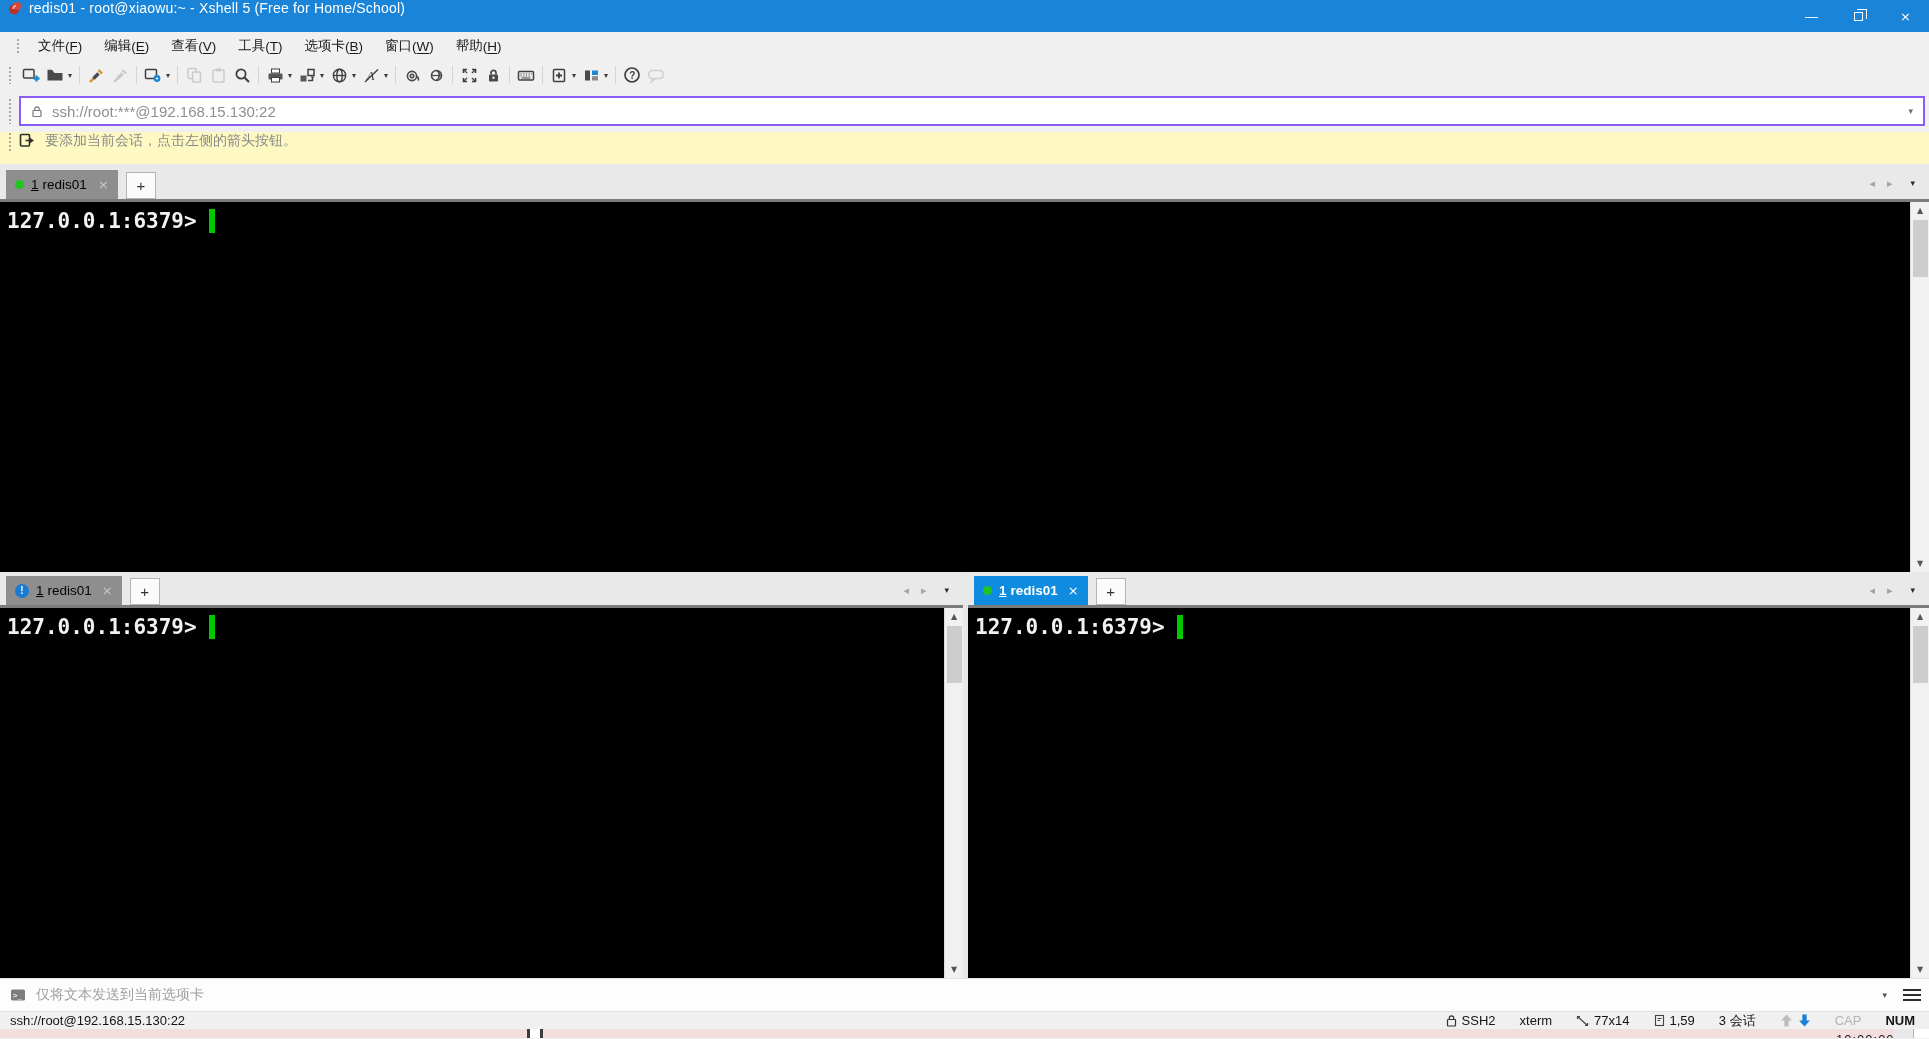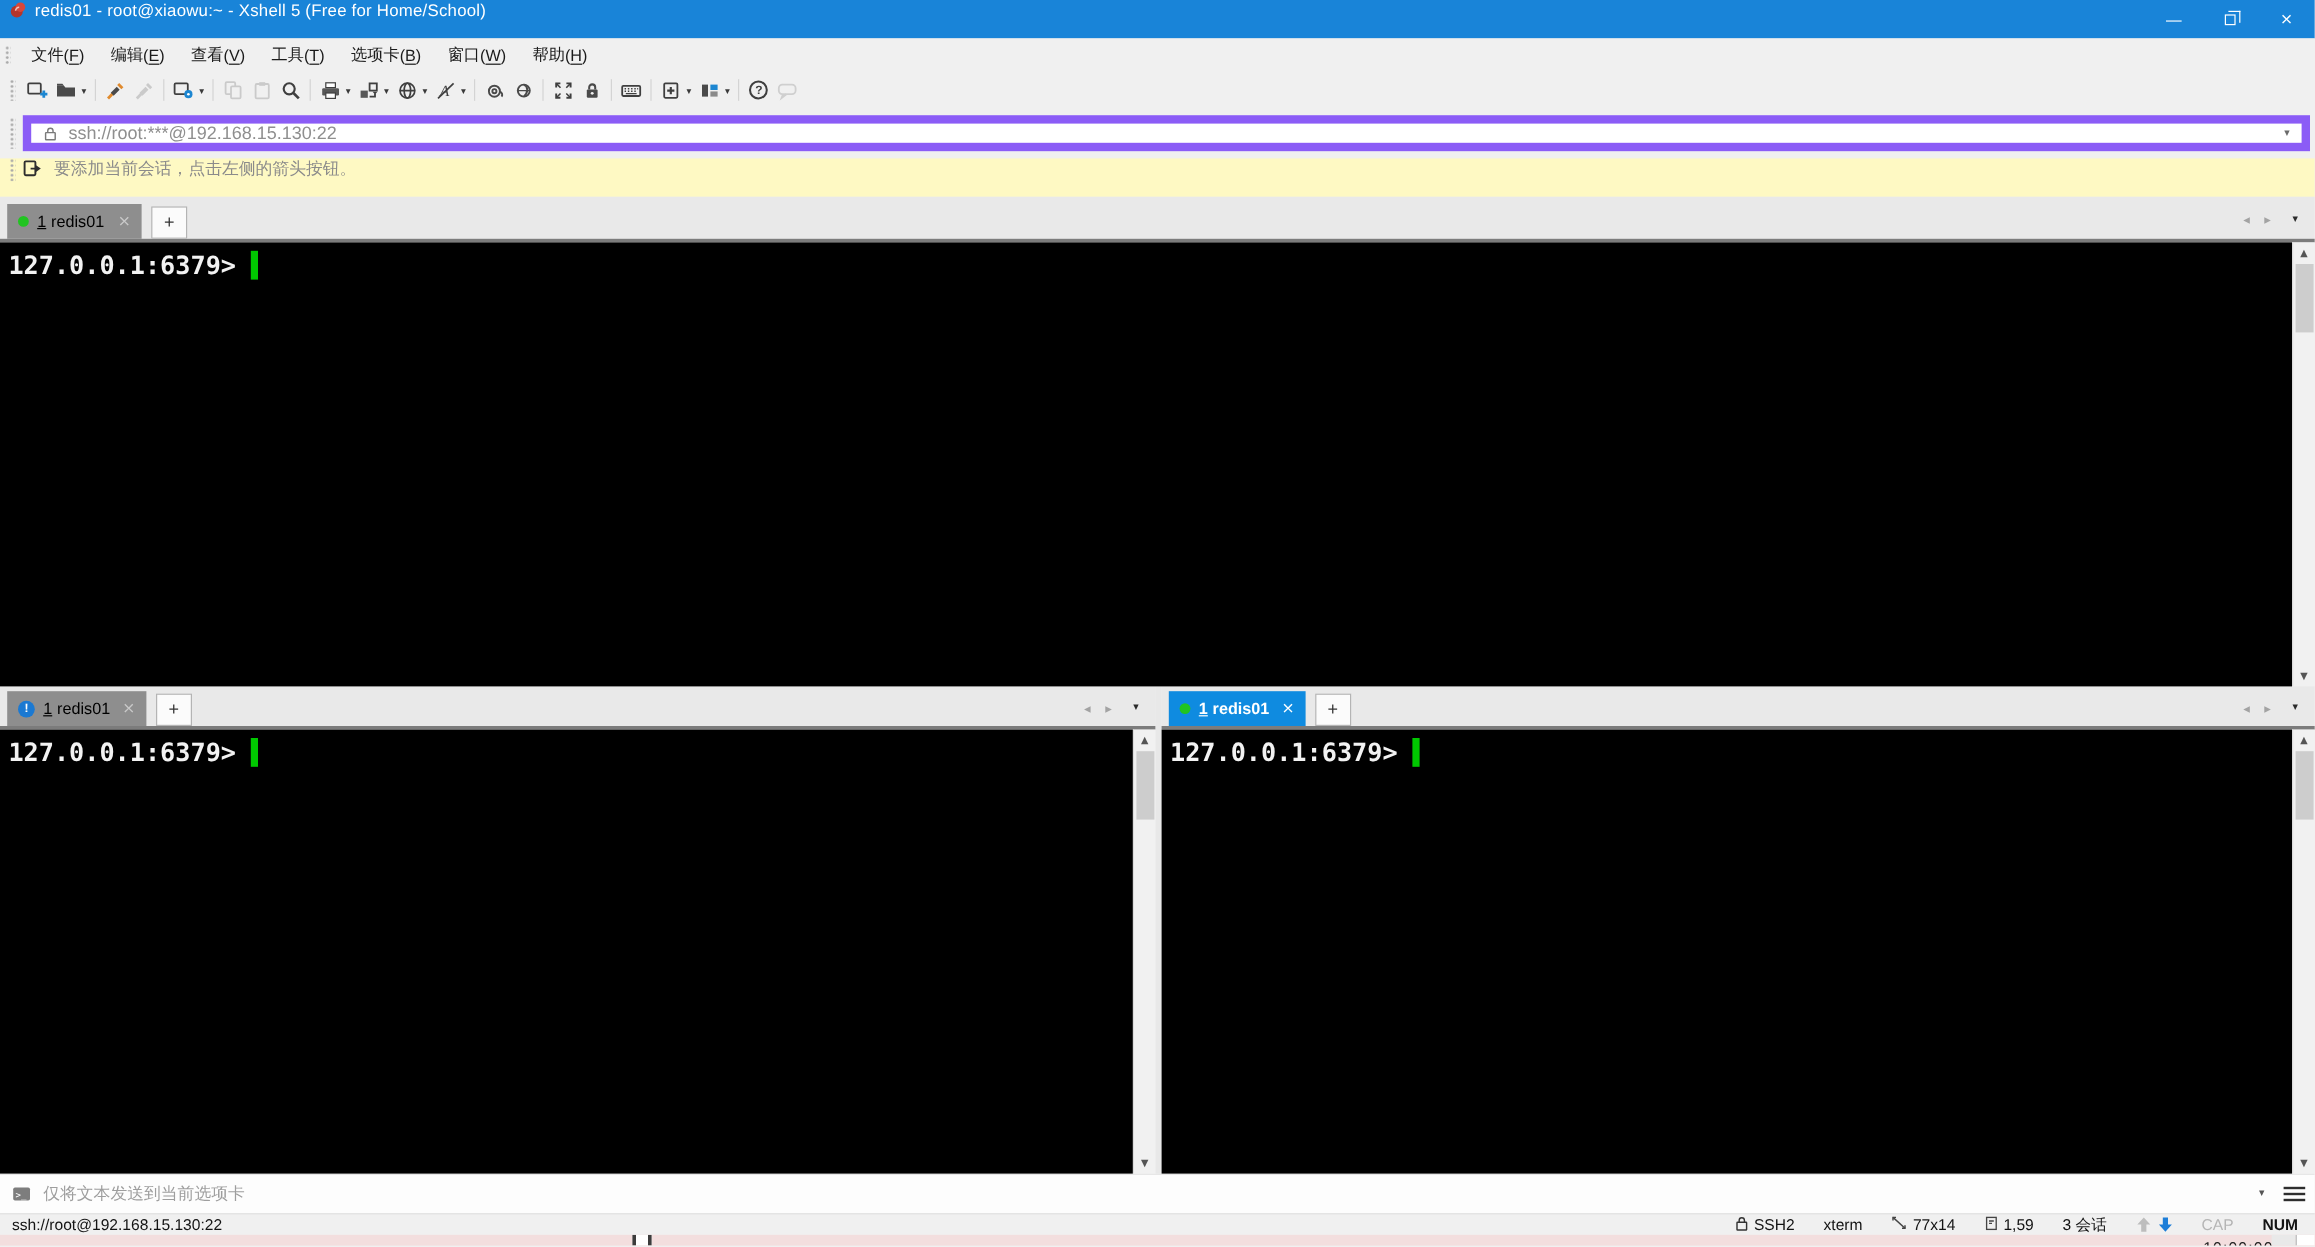--- a/index.html
+++ b/index.html
@@ -10,34 +10,34 @@
   
   .titlebar { height:32px; background:#1984d8; display:flex; align-items:flex-start; color:#fff; }
   .app-icon { margin:0 6px 0 7px; display:flex; }
   .title-text { font-size:14px; letter-spacing:.2px; }
   .win-controls { margin-left:auto; display:flex; height:100%; }
   .wbtn { width:47px; height:100%; display:flex; align-items:center; justify-content:center; color:#fff; font-size:13px; cursor:default; }
   .restore-box { position:relative; width:9px; height:9px; border:1px solid #fff; background:transparent; }
   .restore-box::before { content:""; position:absolute; left:2px; top:-4px; width:9px; height:9px; border:1px solid #fff; border-bottom:none; border-left:none; }
 
   
-  .menubar { height:28px; display:flex; align-items:center; background:#f0f0f0; padding-left:0; }
+  .menubar { height:28px; display:flex; align-items:center; background:#f0f0f0; padding-left:12px; }
   .grip { width:5px; height:60%; margin:0 6px 0 4px; background-image:radial-gradient(#a9a9a9 1px, transparent 1.2px); background-size:4px 4px; }
   .menu-item { padding:0 11px; height:100%; display:flex; align-items:center; font-size:13.5px; }
   .menu-item u { text-underline-offset:2px; }
 
   
   .toolbar { height:30px; display:flex; align-items:center; background:#f0f0f0; padding-left:4px; }
   .tbtn { height:26px; min-width:24px; padding:0 2px; display:flex; align-items:center; justify-content:center; }
   .tcaret { font-size:8px; color:#3a3a3a; padding:0 3px 0 1px; display:flex; align-items:center; height:26px; }
   .tsep { width:1px; height:18px; background:#d4d4d4; margin:0 4px; }
 
   
   .addressbar { height:42px; display:flex; align-items:center; background:#f0f0f0; padding:0 4px 0 4px; }
-  .addr-box { flex:1; height:30px; background:#fff; border:7px solid #8b5cf6; display:flex; align-items:center; padding:0 6px 0 10px;justify-content:space-between; }
+  .addr-box { flex:1; height:30px; background:#fff; border:2px solid #8b5cf6; display:flex; align-items:center; padding:0 6px 0 10px;justify-content:space-between; }
   .addr-input { flex:1; border:none; outline:none; font-size:15px; color:#8f8f8f; background:transparent; font-family:"Liberation Sans",sans-serif; margin-left:9px; }
   .addr-caret { color:#6b6b6b; font-size:9px; padding:0 4px; }
 
   
   .infobar { height:32px; display:flex; align-items:flex-start; background:#fef9c3; padding-left:4px; }
   .info-text { color:#8b8b8b; font-size:14px; margin-left:9px; }
 
   
   .tabbar { background:#e9e9e9; border-bottom:3px solid #7c7c7c; display:flex; align-items:flex-end; padding:3px 6px 0 6px; }
   .tabbar-top { height:38px; }
@@ -76,21 +76,21 @@
   .composebar { height:33px; background:#fdfdfd; border-top:1px solid #e2e2e2; display:flex; align-items:center; padding:0 8px 0 10px; }
   .compose-text { color:#9e9e9e; font-size:14px; margin-left:10px; }
   .compose-right { margin-left:auto; display:flex; align-items:center; gap:16px; }
   .compose-caret { color:#555; font-size:9px; }
   .hamburger { width:18px; display:flex; flex-direction:column; gap:2.5px; }
   .hamburger span { height:2.5px; background:#2e2e2e; }
 
   
   .statusbar { height:18px; background:#f0f0f0; border-top:1px solid #e0e0e0; display:flex; align-items:center; padding:0 10px; font-size:13px; color:#141414; }
   .sb-right { margin-left:auto; display:flex; align-items:center; gap:24px; padding-right:4px; }
-  .sb-seg { display:flex; align-items:flex-start; gap:5px; }
+  .sb-seg { display:flex; align-items:center; gap:5px; }
   .sb-cap { color:#b5b5b5; }
   .sb-num { font-weight:bold; }
 
   
   .sliver { height:9px; background:#f3dede; position:relative; overflow:hidden; }
   .peek { position:absolute; left:527px; top:0; width:16px; height:9px; background:#fff; border-left:3px solid #3c3c3c; border-right:3px solid #3c3c3c; }
   .sliver-clock { position:absolute; left:1836px; top:3px; font-size:13px; color:#1c1c1c; letter-spacing:1px; }
   .sliver-gray { position:absolute; left:1893px; top:0; width:20px; height:9px; background:#e9e9e9; }
   .sliver-corner { position:absolute; left:1913px; top:0; width:16px; height:9px; background:#fff; border-left:1px solid #b5b5b5; }
 

